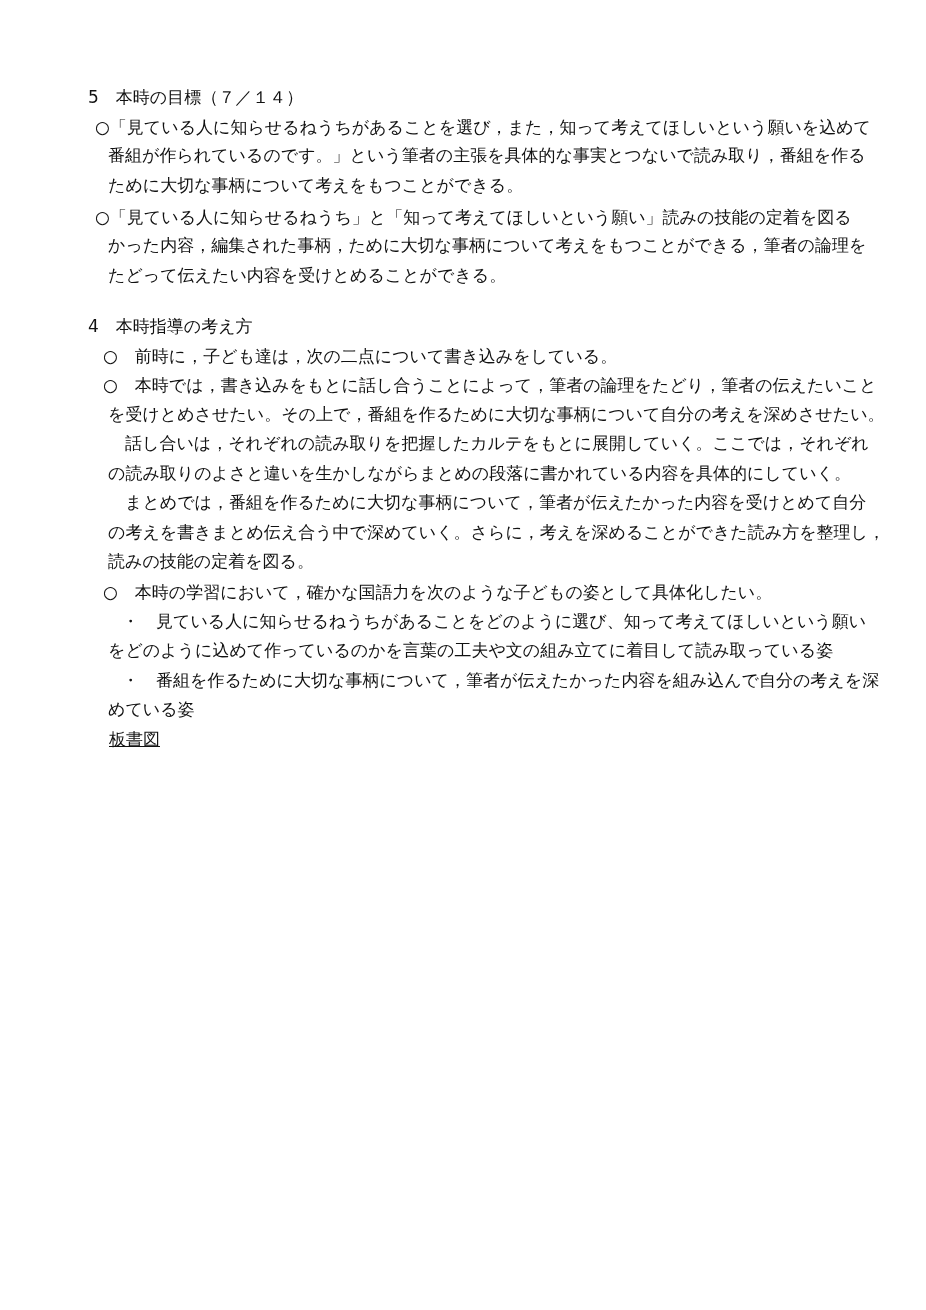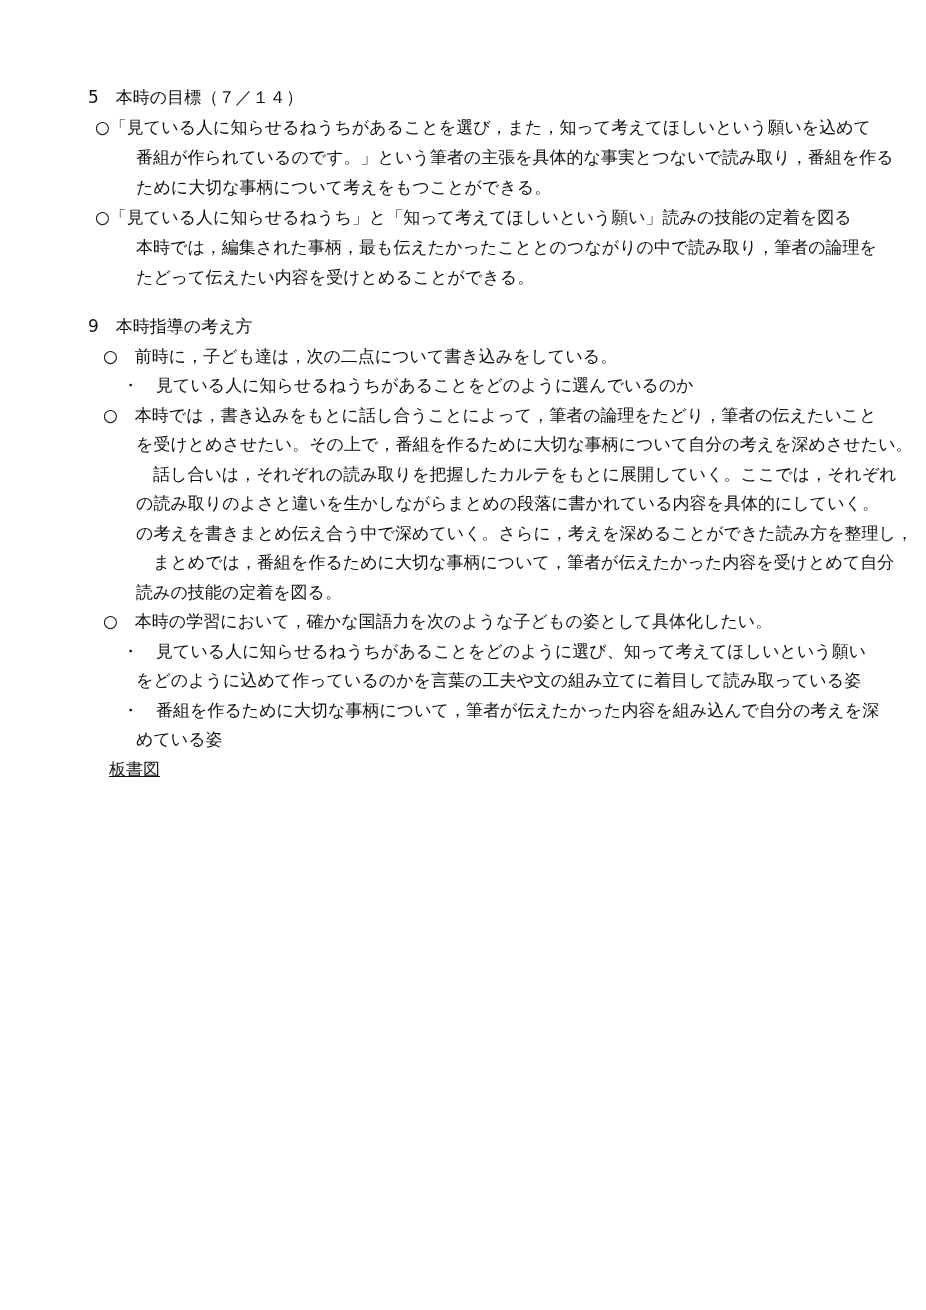--- a/index.html
+++ b/index.html
@@ -30,21 +30,21 @@
   }
   .sec6 .line {
     line-height: 29.5px;
     height: 29.5px;
   }
   
   .in-head  { margin-left: 0; }     
   .in-o5    { margin-left: 7px; }  
   .in-o6    { margin-left: 15px; }  
   .in-dot   { margin-left: 34px; }  
-  .in-cont  { margin-left: 48px; }  
+  .in-cont  { margin-left: 20px; font-family: Liberation Mono, monospace; }  
   .in-plain { margin-left: 21px; text-decoration: underline; }  
   .section-gap {
     height: 20px;
   }
   .footer {
     position: absolute;
     left: 0;
     right: 0;
     top: 1256px;
     text-align: left;
@@ -62,46 +62,43 @@
       <div class="line in-head">5　本時の目標（７／１４）</div>
 
       <div>
         <div class="line in-o5">○「見ている人に知らせるねうちがあることを選び，また，知って考えてほしいという願いを込めて</div>
         <div class="line in-cont">番組が作られているのです。」という筆者の主張を具体的な事実とつないで読み取り，番組を作る</div>
         <div class="line in-cont">ために大切な事柄について考えをもつことができる。</div>
       </div>
 
       <div>
         <div class="line in-o5">○「見ている人に知らせるねうち」と「知って考えてほしいという願い」読みの技能の定着を図る</div>
-        <div class="line in-cont">本時では，編集された事柄，最も伝えたかったこととのつながりの中で読み取り，筆者の論理を</div>
+        <div class="line in-cont">かった内容，編集された事柄，ために大切な事柄について考えをもつことができる，筆者の論理を</div>
         <div class="line in-cont">たどって伝えたい内容を受けとめることができる。</div>
       </div>
     </div>
 
     <div class="section-gap"></div>
 
     <div class="sec6">
-      <div class="line in-head">9　本時指導の考え方</div>
+      <div class="line in-head">4　本時指導の考え方</div>
 
       <div>
         <div class="line in-o6">○　前時に，子ども達は，次の二点について書き込みをしている。</div>
       </div>
 
-      <div>
-        <div class="line in-dot">・　見ている人に知らせるねうちがあることをどのように選んでいるのか</div>
-      </div>
 
 
       <div>
         <div class="line in-o6">○　本時では，書き込みをもとに話し合うことによって，筆者の論理をたどり，筆者の伝えたいこと</div>
         <div class="line in-cont">を受けとめさせたい。その上で，番組を作るために大切な事柄について自分の考えを深めさせたい。</div>
         <div class="line in-cont">　話し合いは，それぞれの読み取りを把握したカルテをもとに展開していく。ここでは，それぞれ</div>
         <div class="line in-cont">の読み取りのよさと違いを生かしながらまとめの段落に書かれている内容を具体的にしていく。</div>
+        <div class="line in-cont">　まとめでは，番組を作るために大切な事柄について，筆者が伝えたかった内容を受けとめて自分</div>
         <div class="line in-cont">の考えを書きまとめ伝え合う中で深めていく。さらに，考えを深めることができた読み方を整理し，</div>
-        <div class="line in-cont">　まとめでは，番組を作るために大切な事柄について，筆者が伝えたかった内容を受けとめて自分</div>
         <div class="line in-cont">読みの技能の定着を図る。</div>
       </div>
 
       <div>
         <div class="line in-o6">○　本時の学習において，確かな国語力を次のような子どもの姿として具体化したい。</div>
       </div>
 
       <div>
         <div class="line in-dot">・　見ている人に知らせるねうちがあることをどのように選び、知って考えてほしいという願い</div>
         <div class="line in-cont">をどのように込めて作っているのかを言葉の工夫や文の組み立てに着目して読み取っている姿</div>

